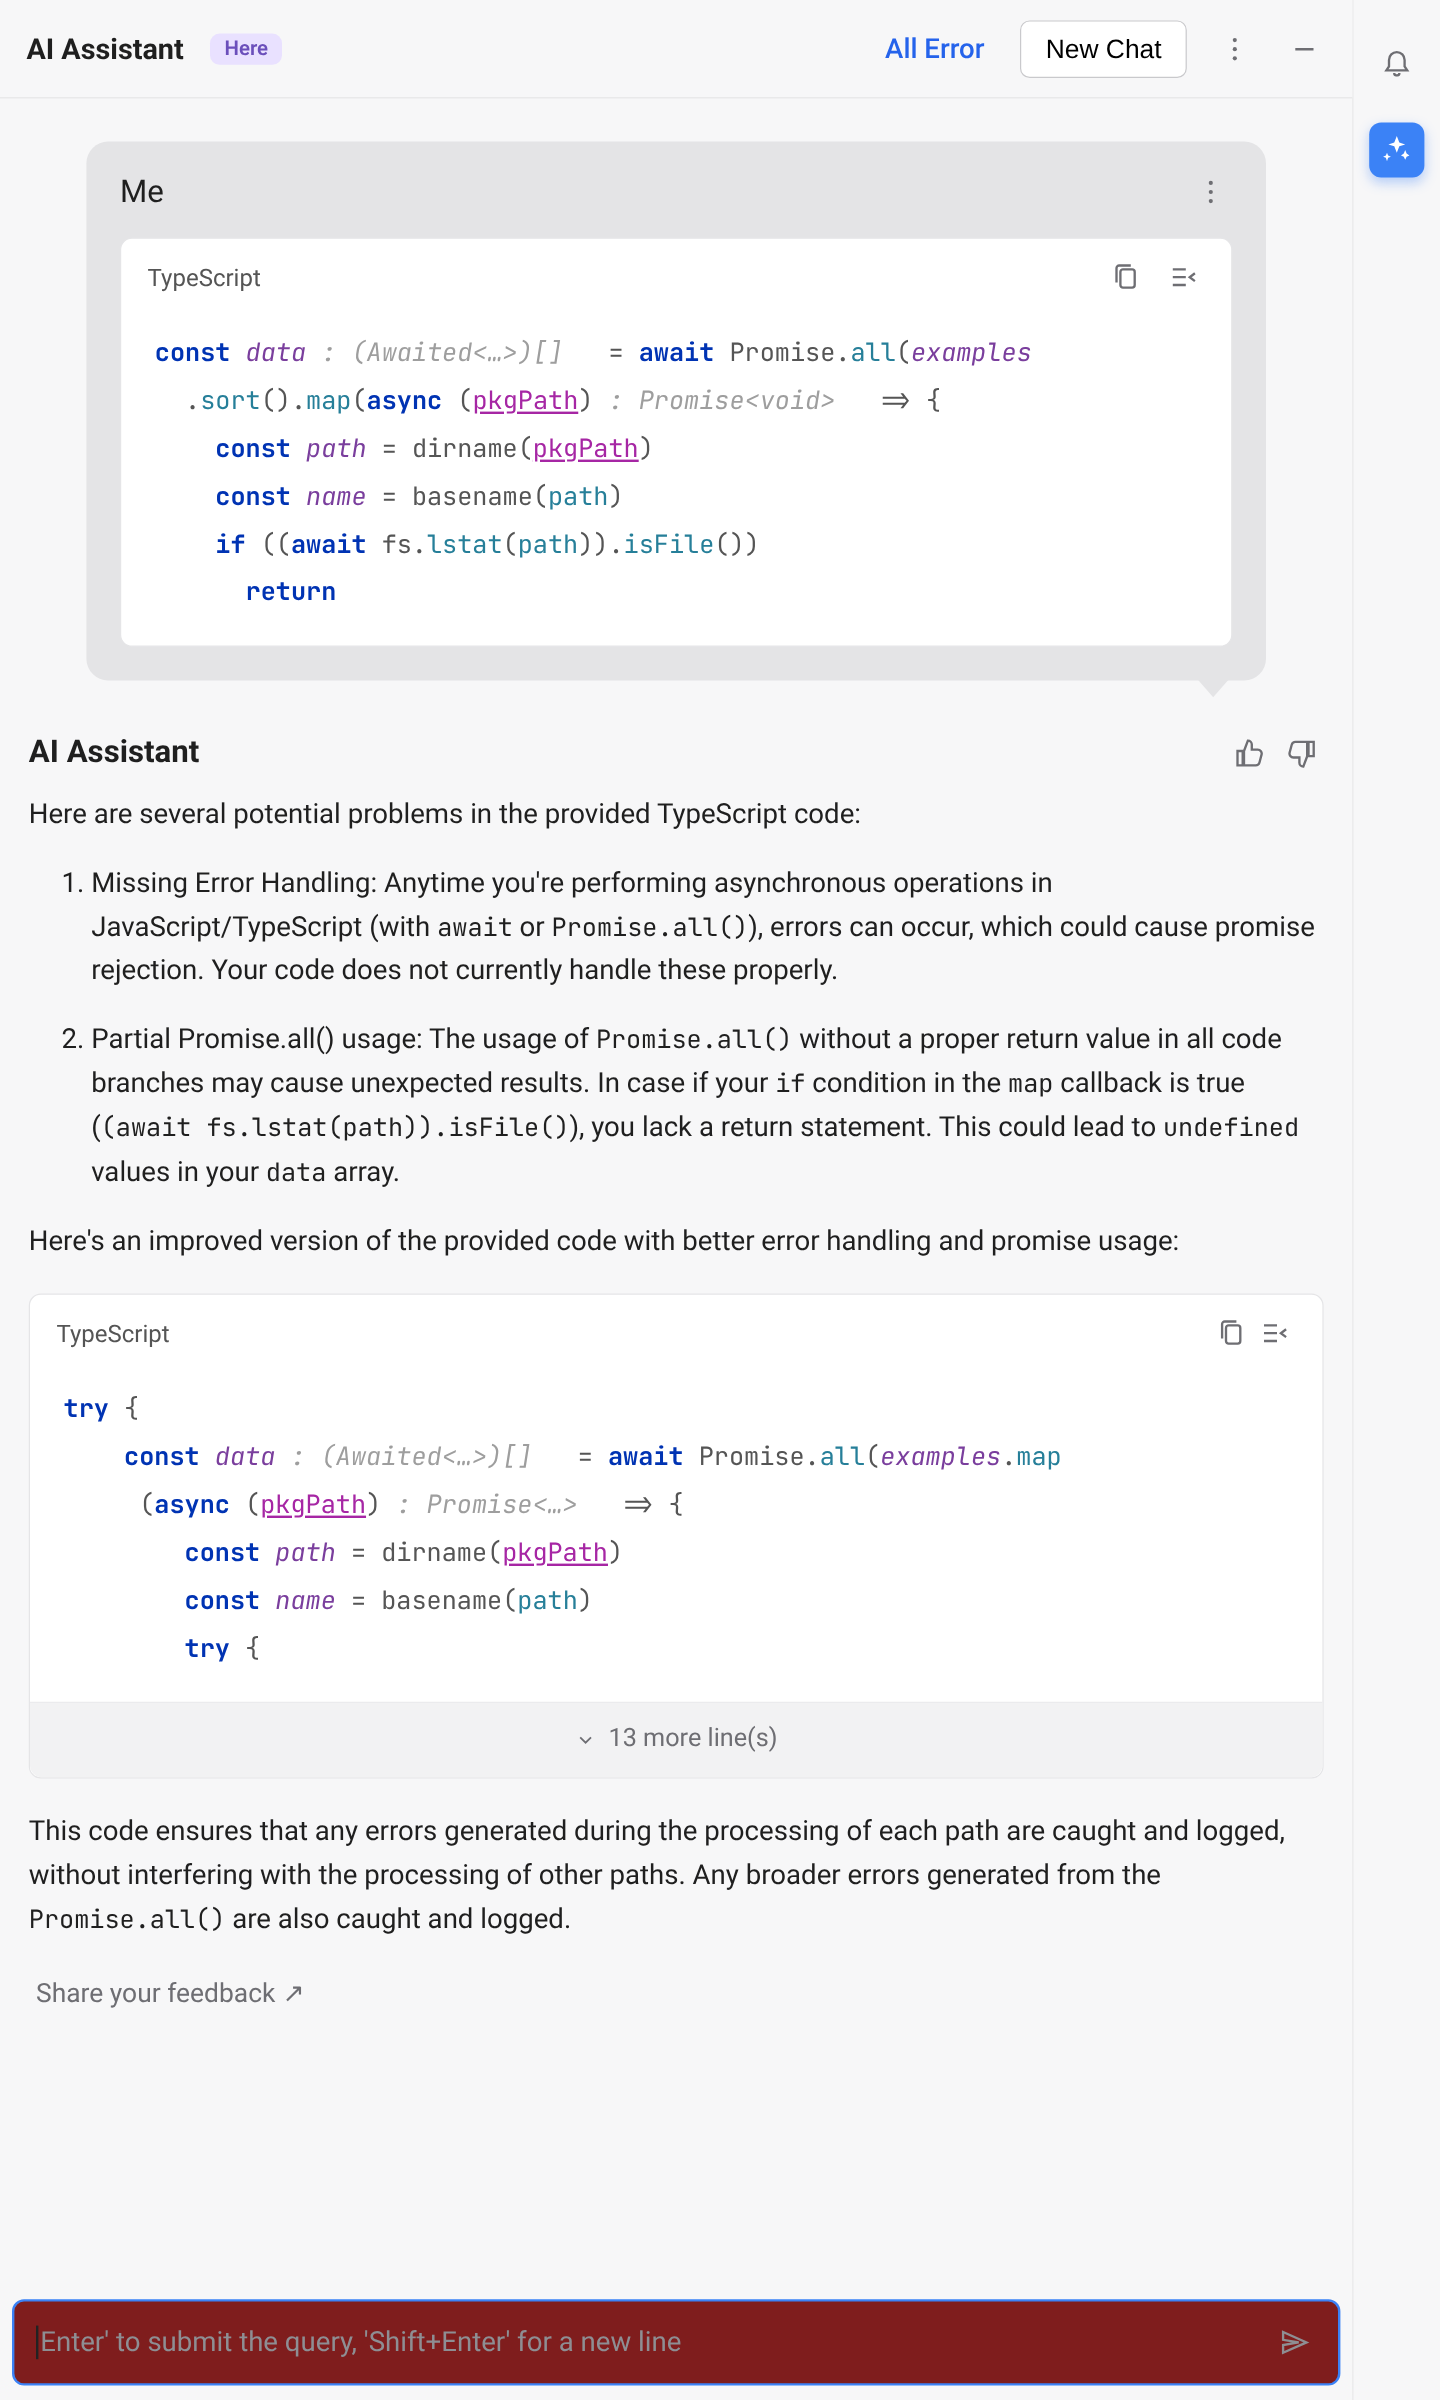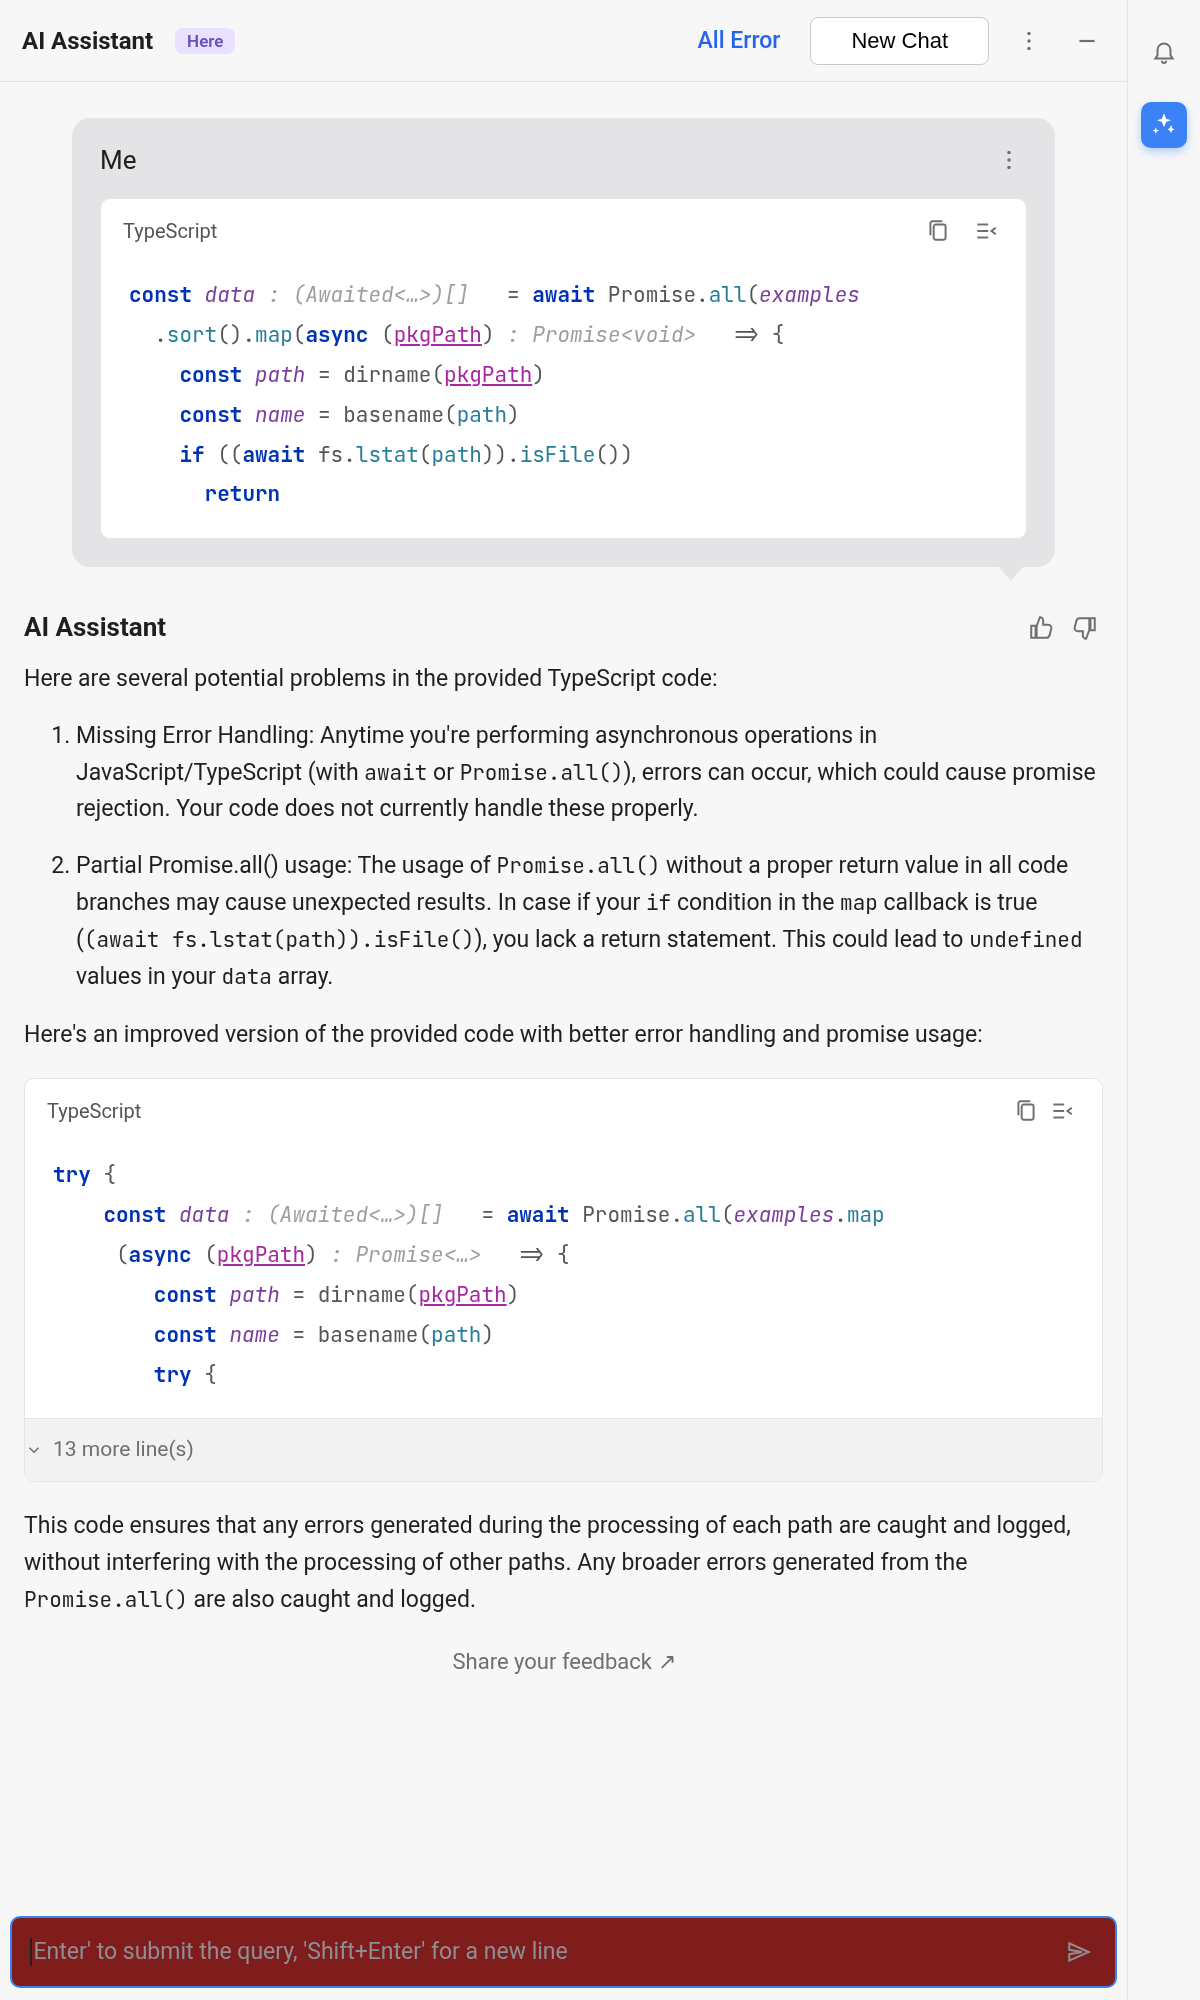--- a/index.html
+++ b/index.html
@@ -29,21 +29,21 @@
   .shell{display:flex;height:100%}
   .main{flex:1;display:flex;flex-direction:column;border-right:1px solid var(--border);min-width:0}
   .rail{width:72px;display:flex;flex-direction:column;align-items:center;padding-top:28px;gap:28px;background:var(--bg-soft)}
 
   
   .topbar{height:82px;display:flex;align-items:center;padding:0 22px;border-bottom:1px solid var(--border);background:var(--bg-soft);gap:12px}
   .title{font-size:24px;font-weight:700}
   .beta{background:var(--purple);color:var(--purple-text);font-size:17px;font-weight:600;padding:3px 12px;border-radius:8px;margin-left:10px}
   .spacer{flex:1}
   .link{color:var(--blue-text);font-size:23px;font-weight:500;margin-right:18px;cursor:pointer}
-  .btn{background:#fff;border:1px solid var(--border-dark);border-radius:8px;padding:10px 40px;font-size:22px;font-weight:500;cursor:pointer}
+  .btn{background:#fff;border:1px solid var(--border-dark);border-radius:8px;padding:10px 20px;font-size:22px;font-weight:500;cursor:pointer}
   .iconbtn{width:36px;height:36px;display:flex;align-items:center;justify-content:center;color:var(--text-muted);cursor:pointer;border-radius:6px}
   .iconbtn svg{width:26px;height:26px}
   .topbar .iconbtn{margin-left:10px}
 
   
   .content{flex:1;overflow:auto;padding:36px 22px 24px 22px}
 
   .bubble{background:#e4e4e6;border-radius:18px;padding:24px 28px 28px 28px;margin:0 50px 40px 50px;position:relative}
   .bubble:after{content:"";position:absolute;right:30px;bottom:-14px;width:0;height:0;border-left:14px solid transparent;border-right:14px solid transparent;border-top:16px solid #e4e4e6}
   .bubble-head{display:flex;align-items:center}
@@ -67,24 +67,24 @@
   .resp{padding:0 2px;font-size:23px;line-height:1.6}
   .resp-head{display:flex;align-items:center;margin-bottom:12px}
   .resp-head .name{font-size:26px;font-weight:700}
   .resp-head .iconbtn{margin-left:8px}
   ol.problems{padding-left:52px;margin:20px 0 22px 0}
   ol.problems li{margin-bottom:20px}
   .mono{font-family:"JetBrains Mono",Menlo,Consolas,monospace;font-size:21px}
   .bold{font-weight:400}
 
   .codehead2{display:flex;align-items:center;padding:14px 22px;font-size:20px;color:#555}
-  .more-lines{display:flex;align-items:center;justify-content:flex-start;gap:10px;padding:14px 0;font-size:21px;color:#6e6e73;background:#f2f2f3;border-top:1px solid var(--border);cursor:pointer;border-radius:0 0 10px 10px}
+  .more-lines{display:flex;align-items:center;justify-content:center;gap:10px;padding:14px 0;font-size:21px;color:#6e6e73;background:#f2f2f3;border-top:1px solid var(--border);cursor:pointer;border-radius:0 0 10px 10px}
   .more-lines svg{width:18px;height:18px}
 
-  .feedback{text-align:center;font-size:22px;color:var(--text-muted);margin:26px 4px 0 0}
+  .feedback{text-align:left;font-size:22px;color:var(--text-muted);margin:26px 4px 0 0}
   .feedback span{margin-left:6px}
 
   
   .inputbar{margin:8px 10px 12px 10px;border:2px solid var(--blue);border-radius:10px;background:#7f1d1d;display:flex;align-items:center;padding:16px 18px}
   .inputbar .ph{flex:1;font-size:23px;color:var(--text-light)}
   .inputbar .caret{display:inline-block;width:1.5px;height:28px;background:#222;vertical-align:middle;margin-right:2px}
 
   
   .rail .iconbtn{width:46px;height:46px}
   .rail .sparkbtn{background:#3b82f6;border-radius:10px;color:#fff;box-shadow:0 4px 10px rgba(59,130,246,.35)}

